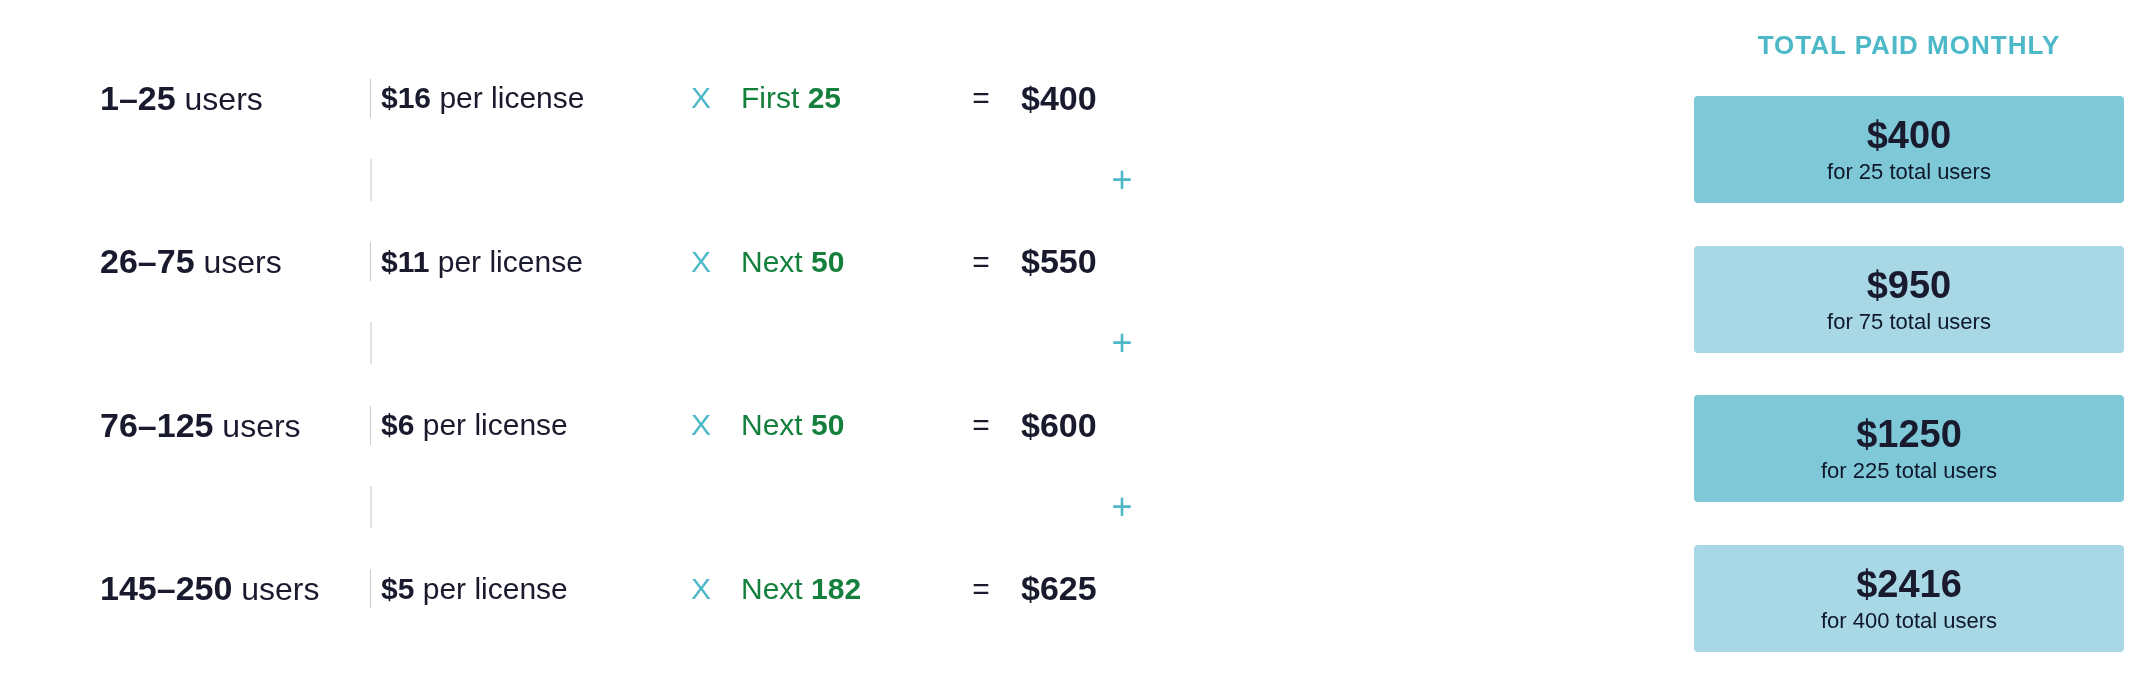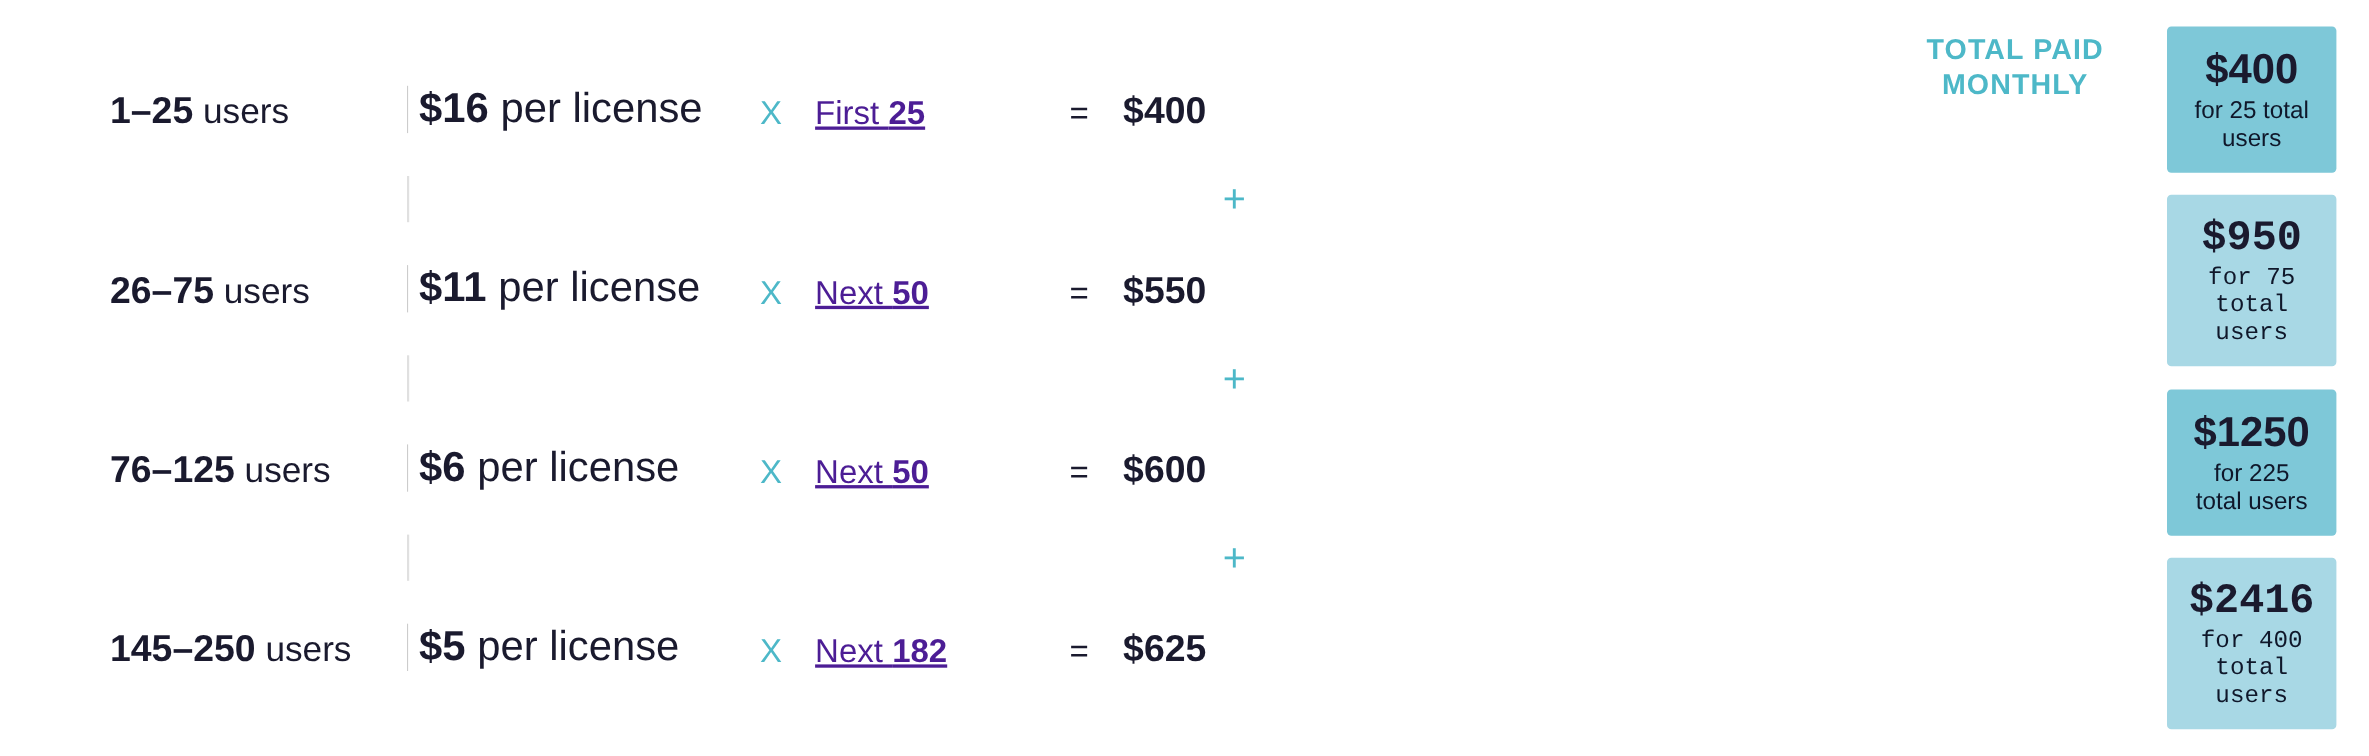--- a/index.html
+++ b/index.html
@@ -26,21 +26,21 @@
     .pricing-table {
       flex: 1;
       display: flex;
       flex-direction: column;
       justify-content: space-around;
       padding: 30px 60px 30px 100px;
     }
 
     .pricing-row {
       display: flex;
-      align-items: flex-end;
+      align-items: center;
       padding: 18px 0;
     }
 
     .col-range {
       width: 260px;
       font-size: 32px;
       color: #1a1a2e;
     }
 
     .col-range .range-num {
@@ -48,21 +48,21 @@
       font-size: 34px;
     }
 
     .col-range .range-label {
       font-weight: 400;
       font-size: 32px;
     }
 
     .col-price {
       width: 280px;
-      font-size: 38px;
+      font-size: 30px;
       color: #1a1a2e;
     }
 
     .col-price .price-num {
       font-weight: 900;
     }
 
     .col-price .price-label {
       font-weight: 400;
     }
@@ -71,22 +71,21 @@
       width: 80px;
       text-align: center;
       color: #4db8c8;
       font-size: 30px;
       font-weight: 400;
     }
 
     .col-count {
       width: 200px;
       font-size: 30px;
-      color: #4c1d95;
-      text-decoration: underline;
+      color: #15803d;
     }
 
     .col-count .count-label {
       font-weight: 400;
     }
 
     .col-count .count-num {
       font-weight: 900;
     }
 
@@ -142,21 +141,21 @@
     .divider-line {
       width: 1px;
       background: #cccccc;
       align-self: stretch;
       margin: 0 10px;
     }
 
     .right-panel {
       width: 480px;
       display: flex;
-      flex-direction: row;
+      flex-direction: column;
       padding: 0 30px 0 20px;
       justify-content: flex-end;
     }
 
     .panel-header {
       text-align: center;
       padding: 10px 20px 20px 20px;
       font-size: 26px;
       font-weight: 900;
       color: #4db8c8;
@@ -189,21 +188,20 @@
     .total-card .card-desc {
       font-size: 22px;
       font-weight: 400;
       color: #0f172a;
       display: block;
       margin-top: 2px;
     }
 
     .total-card.lighter {
       background: #a8d8e5;
-      font-family: Liberation Mono, monospace;
     }
   </style>
 </head>
 <body>
 
 <div class="page-container">
 
   <div class="pricing-table">
 
     <div class="pricing-row">

